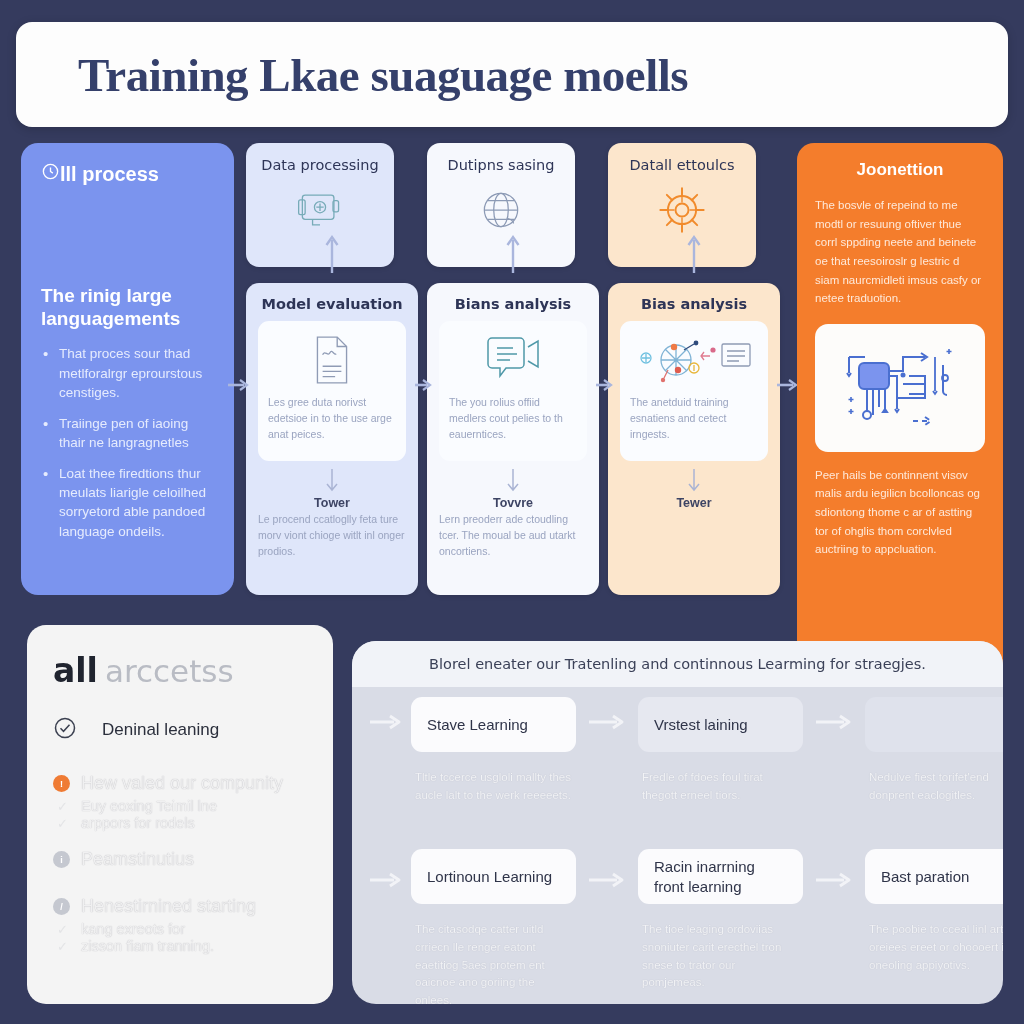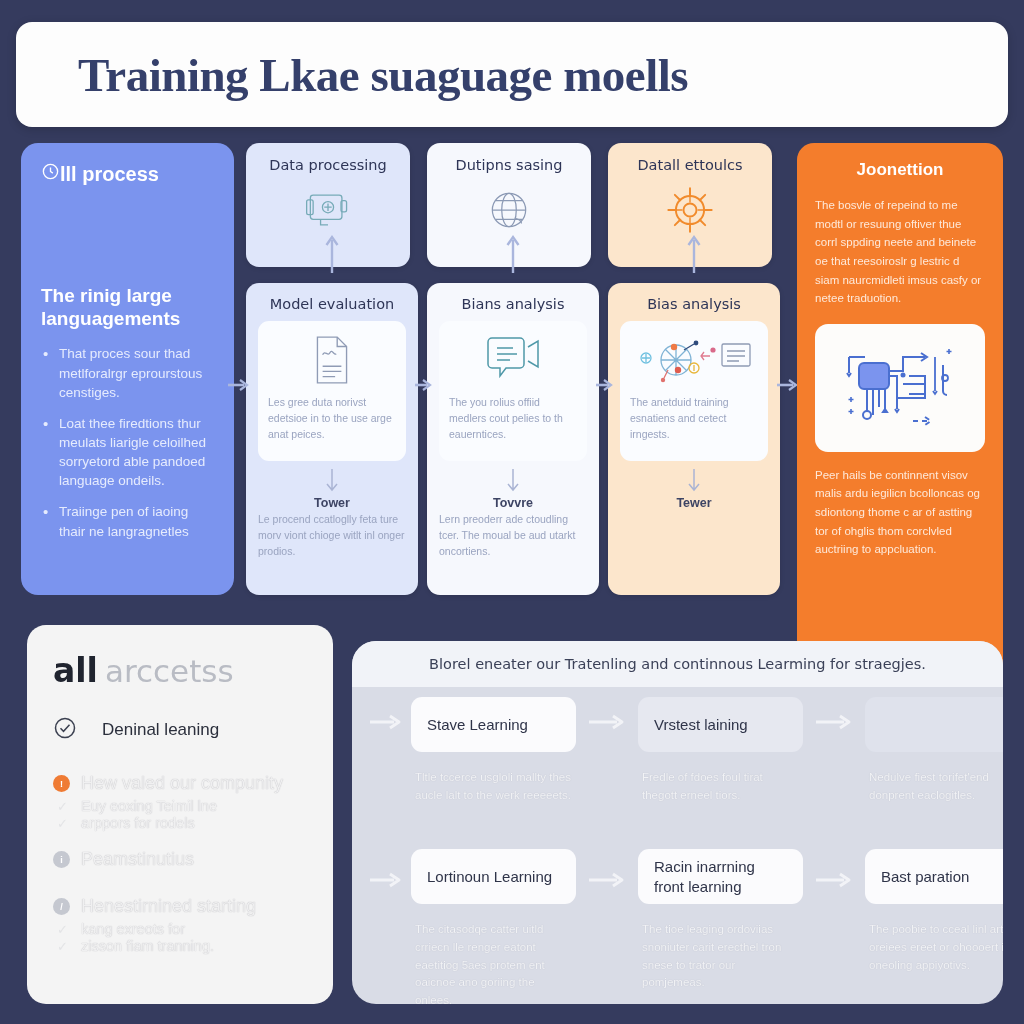--- a/index.html
+++ b/index.html
@@ -75,21 +75,21 @@
     content: "•";
     position: absolute;
     left: 2px; top: -1px;
     font-size: 15px;
   }
 
   
   .top-card {
     position: absolute;
     top: 143px;
-    width: 164px; height: 124px;
+    width: 148px; height: 124px;
     border-radius: 13px;
     padding-top: 14px;
     text-align: center;
     box-shadow: 0 1px 5px rgba(0,0,0,0.13);
   }
   .top-card .card-title {
     font-size: 14.5px;
     color: #2e3557;
     font-weight: 500;
     font-family: "DejaVu Sans", sans-serif;
@@ -114,21 +114,21 @@
     padding: 13px 12px 10px;
     box-shadow: 0 1px 5px rgba(0,0,0,0.13);
   }
   #mid-card-0 { left: 246px; background: #dfe6fa; }
   #mid-card-1 { left: 427px; background: #f6f8fd; }
   #mid-card-2 { left: 608px; background: #fce6cc; }
   .mid-card .card-title {
     font-size: 14.5px;
     color: #2e3557;
     text-align: center;
-    font-weight: 400;
+    font-weight: 700;
     margin-bottom: 9px;
     font-family: "DejaVu Sans", sans-serif;
   }
   .inner-box {
     background: #fafcff;
     border-radius: 11px;
     padding: 8px 10px 10px;
     min-height: 140px;
   }
   .inner-icon {
@@ -348,22 +348,22 @@
       <svg width="19" height="19" viewBox="0 0 24 24" fill="none" stroke="#ffffff" stroke-width="1.7">
         <circle cx="12" cy="12" r="9"></circle>
           <path d="M12 7v5l3 2"></path>
       </svg>
     </span>
     <span>lll process</span>
   </div>
   <div id="llm-panel-subtitle">The rinig large languagements</div>
   <ul id="llm-bullets">
     <li>That proces sour thad metlforalrgr eprourstous censtiges.</li>
+    <li>Traiinge pen of iaoing thair ne langragnetles</li>
     <li>Loat thee firedtions thur meulats liarigle celoilhed sorryetord able pandoed language ondeils.</li>
-    <li>Traiinge pen of iaoing thair ne langragnetles</li>
   </ul>
 </div>
 
 <div class="top-card" id="top-card-0">
   <div class="card-title">Data processing</div>
   <div class="card-icon">
     <svg width="52" height="46" viewBox="0 0 56 48" fill="none" stroke="#77abb8" stroke-width="1.4">
       <rect x="9" y="8" width="34" height="26" rx="3"></rect>
       <rect x="5" y="13" width="7" height="16" rx="2"></rect>
       <rect x="42" y="14" width="6" height="12" rx="2"></rect>

